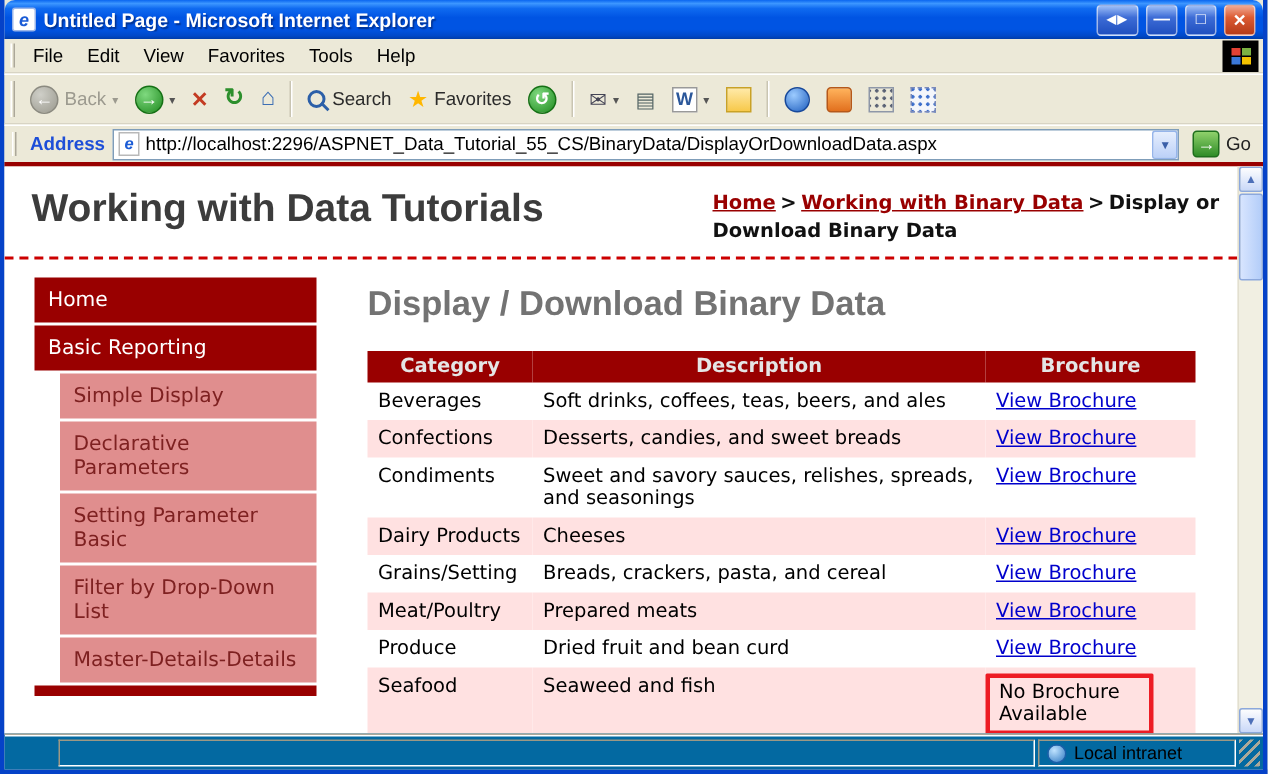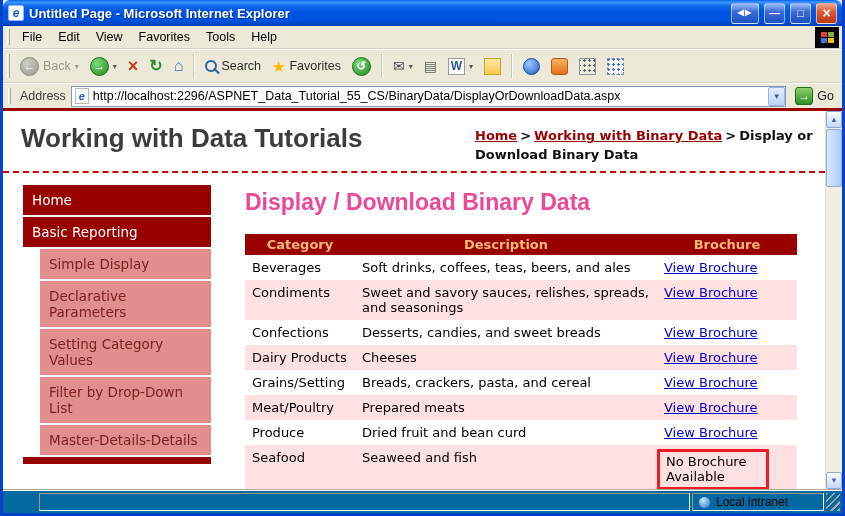--- a/index.html
+++ b/index.html
@@ -90,21 +90,21 @@
   .calc-ic { width: 17px; height: 17px; background: linear-gradient(#EDEFF4,#C2C9D6); border: 1px solid #8E97A8; flex: none;
     background-image: radial-gradient(#5A6275 1px, transparent 1.2px); background-size: 5px 5px; background-position: 2px 4px; }
   .grid-ic { width: 17px; height: 17px; border: 1px dashed #7A89B8; background: #F4F6FB; flex: none;
     background-image: radial-gradient(#3B6ECC 1px, transparent 1.2px); background-size: 5px 5px; background-position: 3px 3px; }
   .sep { width: 2px; height: 24px; border-left: 1px solid #C9C5B2; border-right: 1px solid #fff; margin: 0 4px; flex: none; }
   
   .addressbar {
     height: 25px; flex: none; display: flex; align-items: center;
     padding: 0 4px; gap: 5px; background: #ECE9D8; border-top: 1px solid #fff;
   }
-  .address-label { font-size: 12.5px; color: #404040; }
+  .address-label { font-size: 12.5px; color: #1d4ed8; font-weight: bold; }
   .address-input { flex: 1; height: 21px; background: #fff; border: 1px solid #7F9DB9; display: flex; align-items: center; padding-left: 3px; gap: 4px; }
   .favicon { width: 14px; height: 16px; background: #fff; border: 1px solid #b9b9b9; color: #1B5CD6; font-weight: bold; font-style: italic; font-size: 11px; display: flex; align-items: center; justify-content: center; flex: none; }
   .url-text { flex: 1; font-size: 12.5px; color: #000; white-space: nowrap; overflow: hidden; }
   .combo-btn { width: 17px; height: 19px; flex: none; background: linear-gradient(#E6EEFD,#BCD1F8); border: 1px solid #96B5EA; border-radius: 2px; color: #3A5FA8; font-size: 8px; display: flex; align-items: center; justify-content: center; }
   .go-btn { display: flex; align-items: center; gap: 4px; font-size: 12.5px; color: #222; padding: 0 4px; }
   .go-icon { width: 18px; height: 18px; border-radius: 3px; background: linear-gradient(#8FD16B,#2F8C27); border: 1px solid #1E6E1C; color: #fff; font-weight: bold; font-size: 12px; display: flex; align-items: center; justify-content: center; }
   .redline { height: 3px; background: #990000; flex: none; }
   
   .viewport { flex: 1; display: flex; background: #fff; overflow: hidden; }
   .page { flex: 1; overflow: hidden; display: flex; flex-direction: column; font-family: "DejaVu Sans", sans-serif; }
@@ -118,23 +118,23 @@
   .crumb-sep { margin: 0 3px; }
   .content-row { flex: 1; display: flex; align-items: flex-start; padding-top: 12px; overflow: hidden; }
   
   .sidebar { width: 188px; flex: none; margin-left: 20px; font-size: 13.5px; }
   .side-item { margin-bottom: 2px; padding: 7px 9px; cursor: pointer; }
   .side-item.lvl1 { background: #990000; color: #fff; }
   .side-item.lvl2 { background: #E08E8E; color: #7E2121; margin-left: 17px; }
   .side-partial { height: 7px; background: #990000; margin-top: 0; }
   
   .main { flex: 1; margin-left: 34px; padding-right: 10px; }
-  .page-heading { font-family: "Liberation Sans", sans-serif; font-size: 23px; font-weight: bold; color: #ec4899; margin: 4px 0 18px; }
+  .page-heading { font-family: "Liberation Sans", sans-serif; font-size: 23px; font-weight: bold; color: #737373; margin: 4px 0 18px; }
   table.data { border-collapse: collapse; font-size: 13px; color: #000; }
-  table.data th { background: #990000; color: #fdba74; font-weight: bold; text-align: center; padding: 3px 6px; font-size: 13px; }
+  table.data th { background: #990000; color: #e5e5e5; font-weight: bold; text-align: center; padding: 3px 6px; font-size: 13px; }
   table.data td { padding: 5px 7px; vertical-align: top; }
   .col-cat { width: 110px; } .col-desc { width: 302px; } .col-broch { width: 140px; }
   table.data tbody tr:nth-child(even) { background: #FFE1E1; }
   a.view-link { color: #0000CC; text-decoration: underline; cursor: pointer; white-space: nowrap; }
   .no-brochure { display: inline-block; max-width: 112px; border: 3px solid #ED1C24; border-radius: 1px; padding: 2px 6px 3px; margin: -1px 16px -1px -7px; }
   
   .vscroll { width: 17px; flex: none; background: #F1EFE2; border-left: 1px solid #E2DFD0; display: flex; flex-direction: column; }
   .sb-btn { height: 17px; flex: none; background: linear-gradient(#FDFDFE,#C9D8F8); border: 1px solid #8CA8DC; border-radius: 2px; color: #4D6FB8; font-size: 8px; display: flex; align-items: center; justify-content: center; }
   .sb-thumb { height: 58px; flex: none; background: linear-gradient(90deg,#D8E5FE,#B3CDF9); border: 1px solid #8CA8DC; border-radius: 2px; margin-top: 1px; }
   .sb-track { flex: 1; }
@@ -271,21 +271,21 @@
         </div>
       </div>
 
       <div class="content-row">
 
         <div class="sidebar">
           <div class="side-item lvl1">Home</div>
           <div class="side-item lvl1">Basic Reporting</div>
           <div class="side-item lvl2">Simple Display</div>
           <div class="side-item lvl2">Declarative Parameters</div>
-          <div class="side-item lvl2">Setting Category Values</div>
+          <div class="side-item lvl2">Setting Parameter Basic</div>
           <div class="side-item lvl2">Filter by Drop-Down List</div>
           <div class="side-item lvl2">Master-Details-Details</div>
           <div class="side-partial"></div>
         </div>
 
         <div class="main">
           <div class="page-heading">Display / Download Binary Data</div>
 
           <table class="data">
             <thead>
@@ -295,27 +295,27 @@
                 <th class="col-broch">Brochure</th>
               </tr>
             </thead>
             <tbody>
               <tr>
                 <td>Beverages</td>
                 <td>Soft drinks, coffees, teas, beers, and ales</td>
                 <td><a class="view-link">View Brochure</a></td>
               </tr>
               <tr>
+                <td>Confections</td>
+                <td>Desserts, candies, and sweet breads</td>
+                <td><a class="view-link">View Brochure</a></td>
+              </tr>
+              <tr>
                 <td>Condiments</td>
                 <td>Sweet and savory sauces, relishes, spreads, and seasonings</td>
-                <td><a class="view-link">View Brochure</a></td>
-              </tr>
-              <tr>
-                <td>Confections</td>
-                <td>Desserts, candies, and sweet breads</td>
                 <td><a class="view-link">View Brochure</a></td>
               </tr>
               <tr>
                 <td>Dairy Products</td>
                 <td>Cheeses</td>
                 <td><a class="view-link">View Brochure</a></td>
               </tr>
               <tr>
                 <td>Grains/Setting</td>
                 <td>Breads, crackers, pasta, and cereal</td>

